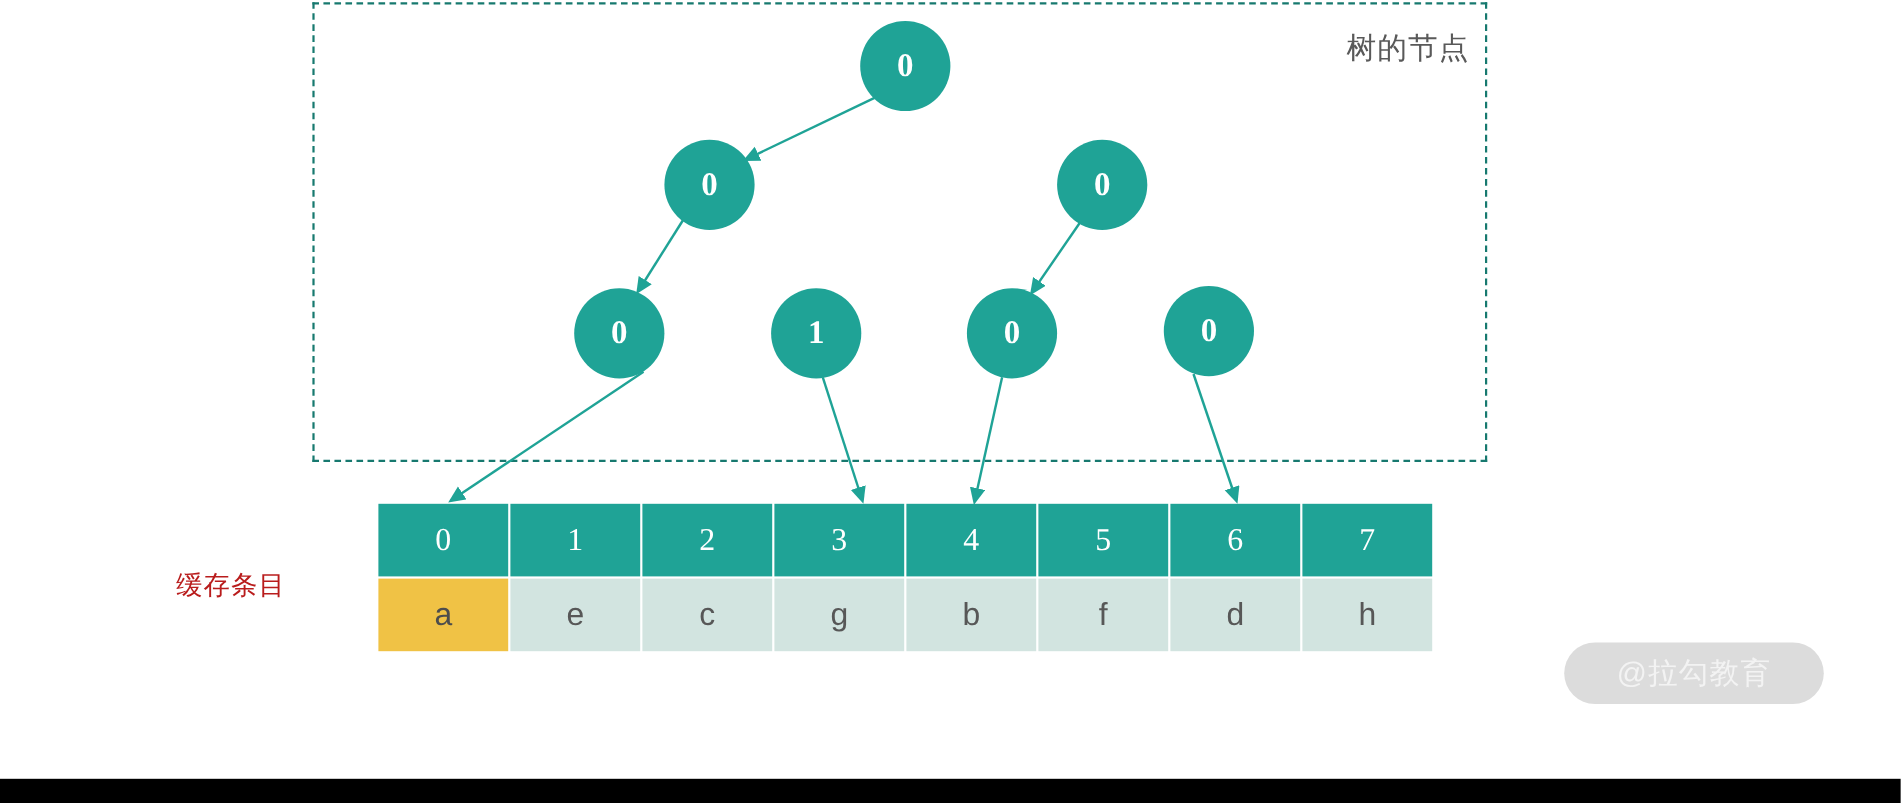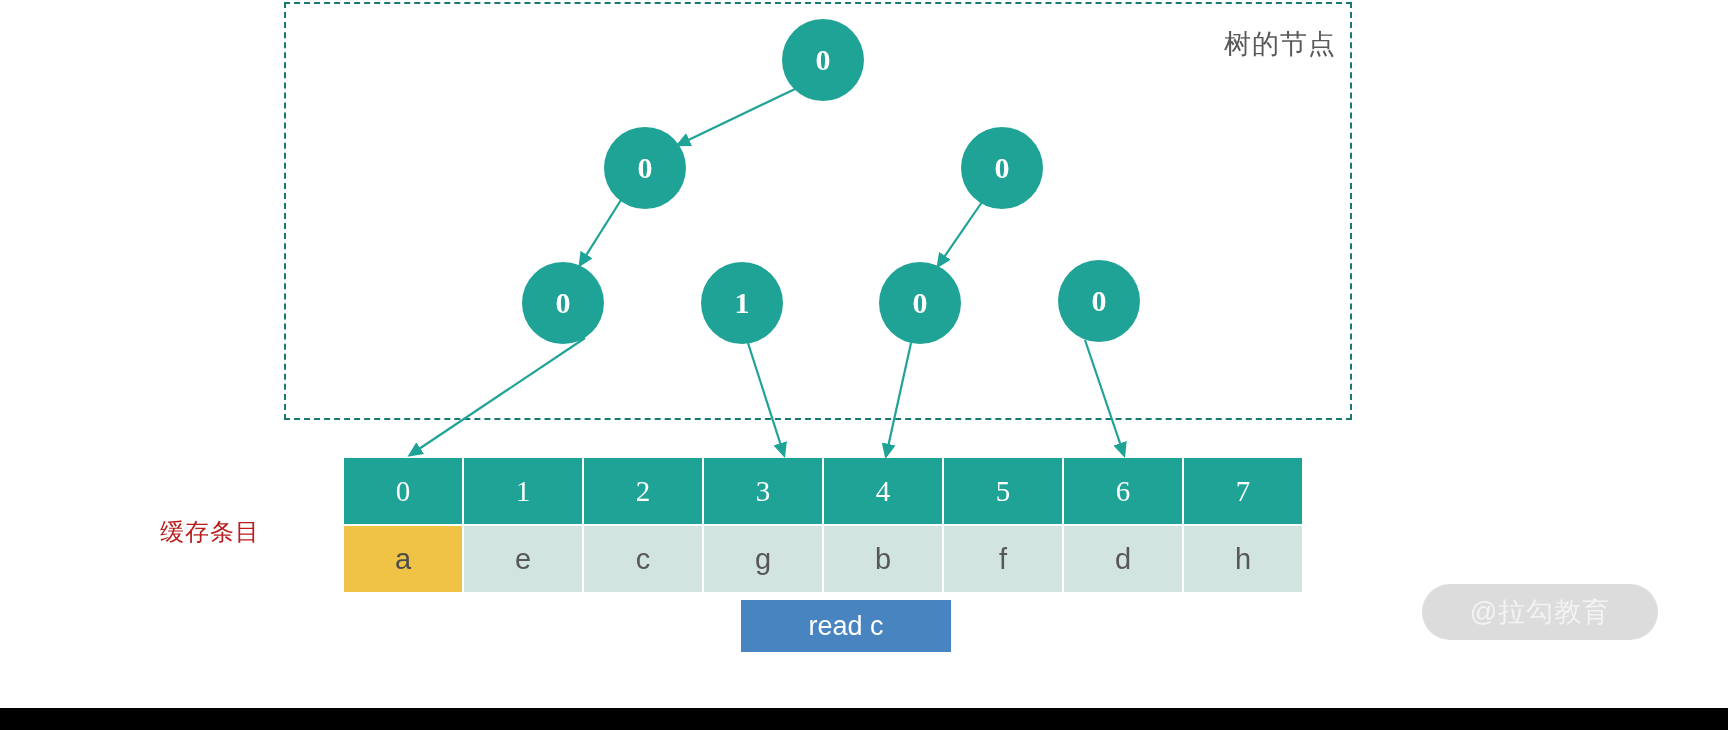--- a/index.html
+++ b/index.html
@@ -220,19 +220,18 @@
         <div class="cell val-cell">e</div>
         <div class="cell val-cell">c</div>
         <div class="cell val-cell">g</div>
         <div class="cell val-cell">b</div>
         <div class="cell val-cell">f</div>
         <div class="cell val-cell">d</div>
         <div class="cell val-cell">h</div>
       </div>
   </div>
 
-  <button id="read-button">read c</button>
 
   <div id="watermark">@拉勾教育</div>
 
   <div id="bottom-bar"></div>
 
 </div>
 
 </body></html>

